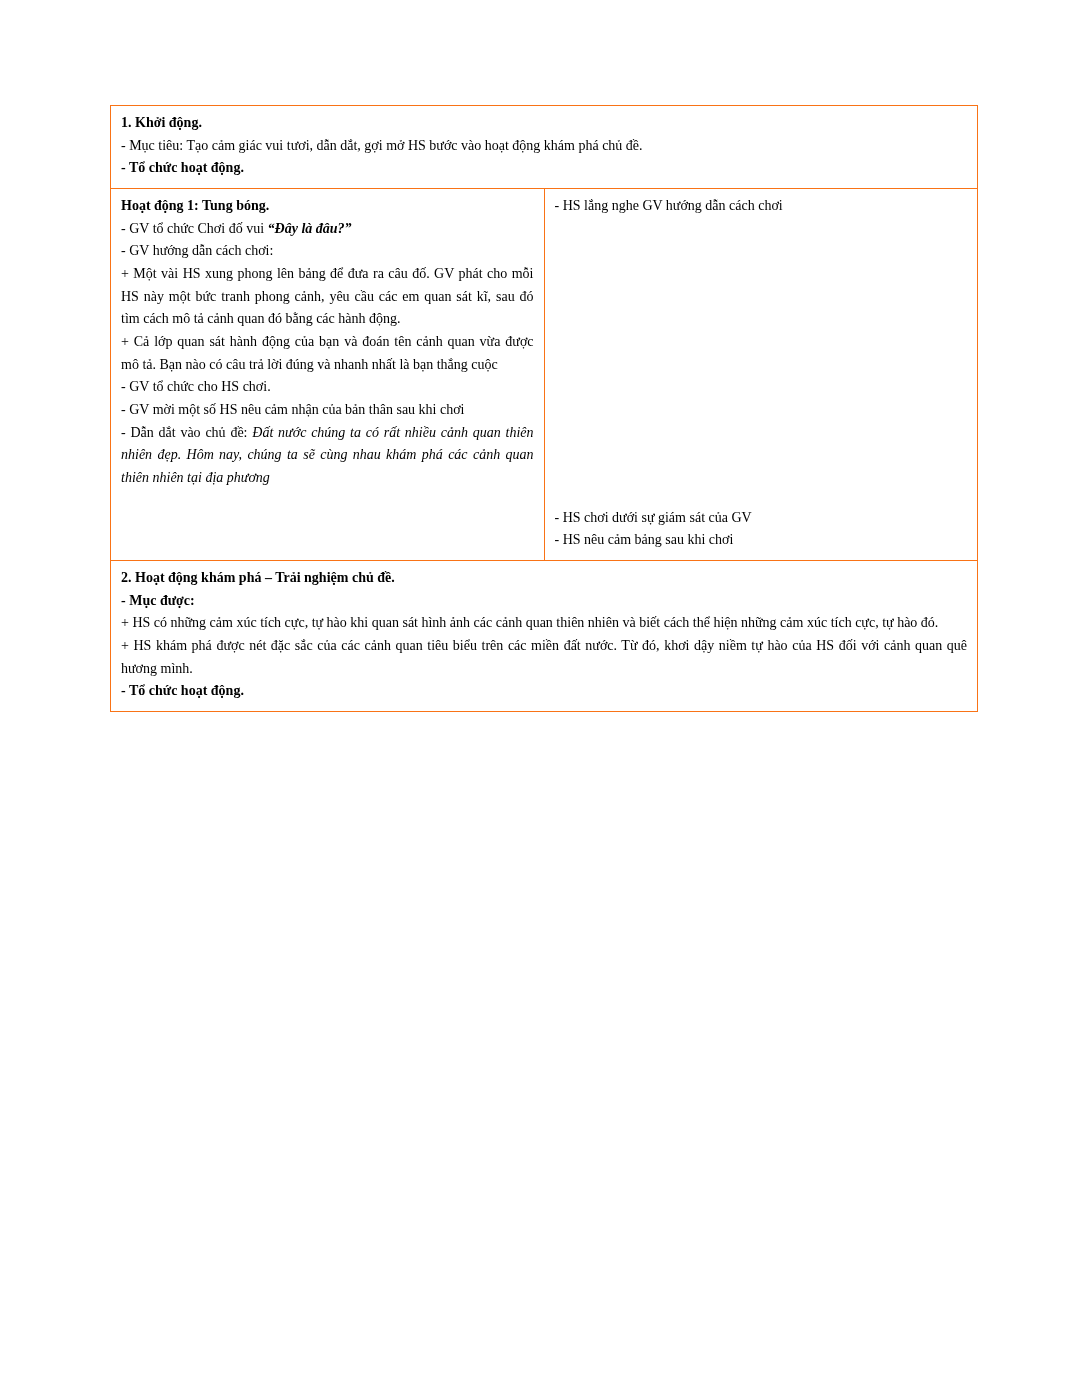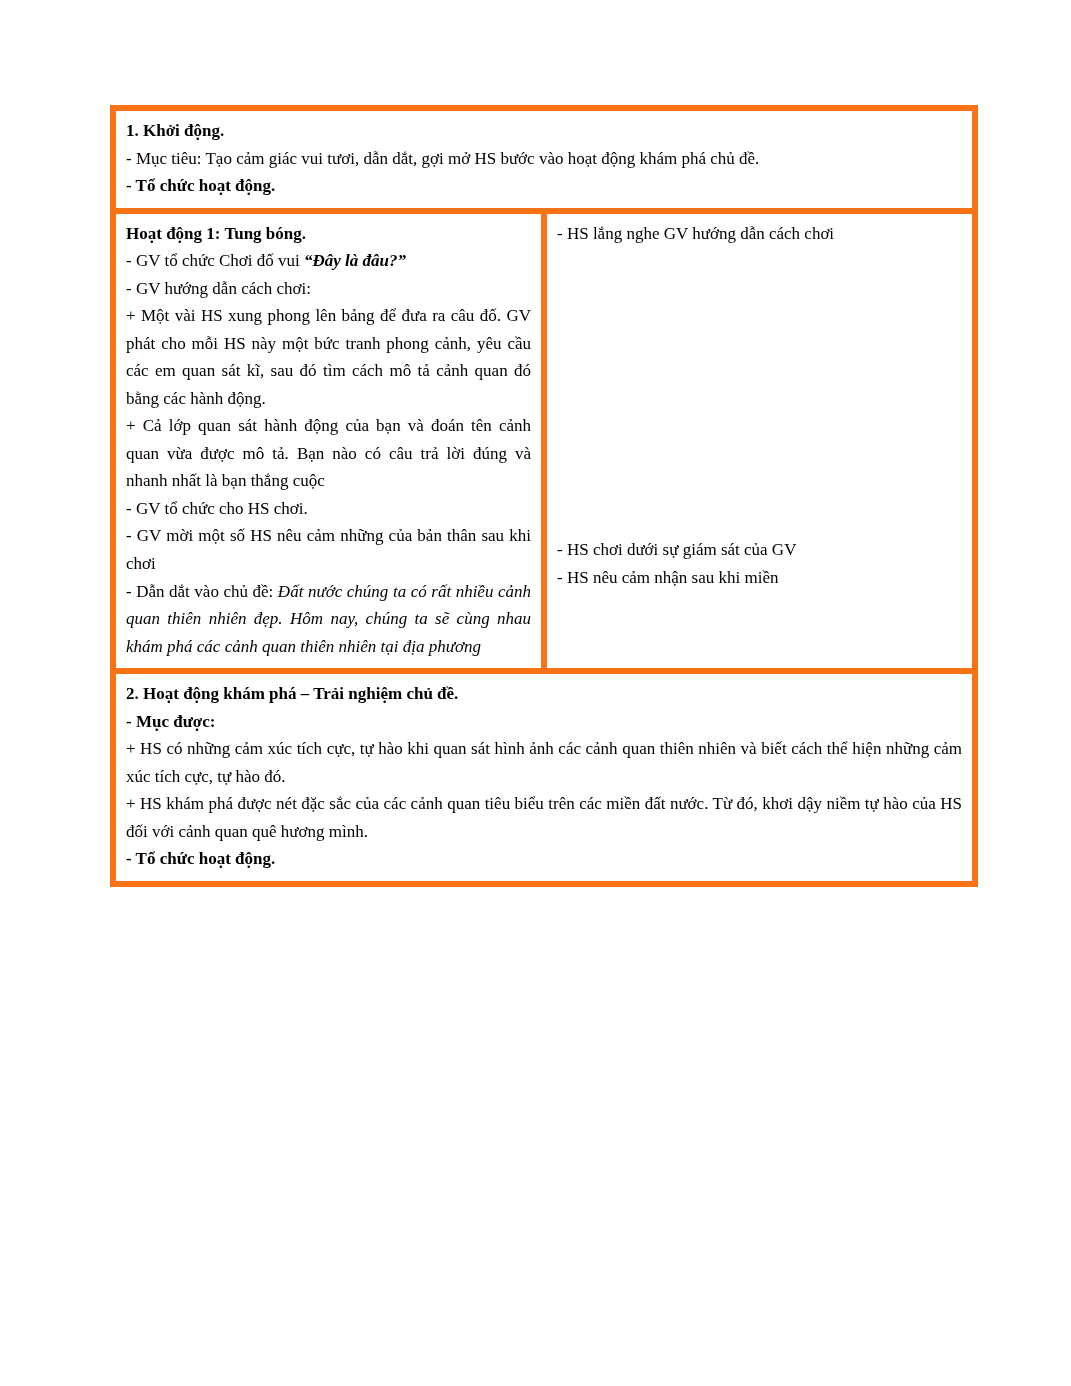--- a/index.html
+++ b/index.html
@@ -21,24 +21,24 @@
     height: 1386px;
     box-sizing: border-box;
     padding: 105px 95px 0 110px;
   }
   table.doc-table {
     width: 868px;
     border-collapse: collapse;
     table-layout: fixed;
   }
   table.doc-table td {
-    border: 6px solid #f97316;
+    border: 1px solid #f97316;
     vertical-align: top;
     padding: 6px 10px 8px 10px;
-    font-size: 17px;
+    font-size: 14px;
     line-height: 1.62;
     text-align: justify;
     text-justify: inter-word;
   }
   td.full { }
   td.left-col { width: 492px; }
   td.right-col { width: 376px; }
   p {
     margin: 0;
   }
@@ -63,28 +63,28 @@
       </tr>
 
       <tr>
         <td class="left-col">
           <p class="b nojust">Hoạt động 1: Tung bóng.</p>
           <p class="nojust"><span>- GV tổ chức Chơi đố vui </span><span class="bi">“Đây là đâu?”</span></p>
           <p class="nojust">- GV hướng dẫn cách chơi:</p>
           <p>+ Một vài HS xung phong lên bảng để đưa ra câu đố. GV phát cho mỗi HS này một bức tranh phong cảnh, yêu cầu các em quan sát kĩ, sau đó tìm cách mô tả cảnh quan đó bằng các hành động.</p>
           <p>+ Cả lớp quan sát hành động của bạn và đoán tên cảnh quan vừa được mô tả. Bạn nào có câu trả lời đúng và nhanh nhất là bạn thắng cuộc</p>
           <p class="nojust">- GV tổ chức cho HS chơi.</p>
-          <p>- GV mời một số HS nêu cảm những của bản thân sau khi chơi</p>
+          <p>- GV mời một số HS nêu cảm nhận của bản thân sau khi chơi</p>
           <p><span>- Dẫn dắt vào chủ đề: </span><span class="i">Đất nước chúng ta có rất nhiều cảnh quan thiên nhiên đẹp. Hôm nay, chúng ta sẽ cùng nhau khám phá các cảnh quan thiên nhiên tại địa phương</span></p>
         </td>
         <td class="right-col">
           <p class="nojust">- HS lắng nghe GV hướng dẫn cách chơi</p>
           <p style="height: 289px;">&nbsp;</p>
           <p class="nojust">- HS chơi dưới sự giám sát của GV</p>
-          <p class="nojust">- HS nêu cảm nhận sau khi miền</p>
+          <p class="nojust">- HS nêu cảm bảng sau khi chơi</p>
         </td>
       </tr>
 
       <tr>
         <td class="full" colspan="2">
           <p class="b nojust">2. Hoạt động khám phá – Trải nghiệm chủ đề.</p>
           <p class="b nojust">- Mục được:</p>
           <p>+ HS có những cảm xúc tích cực, tự hào khi quan sát hình ảnh các cảnh quan thiên nhiên và biết cách thể hiện những cảm xúc tích cực, tự hào đó.</p>
           <p>+ HS khám phá được nét đặc sắc của các cảnh quan tiêu biểu trên các miền đất nước. Từ đó, khơi dậy niềm tự hào của HS đối với cảnh quan quê hương mình.</p>
           <p class="b nojust">- Tổ chức hoạt động.</p>

